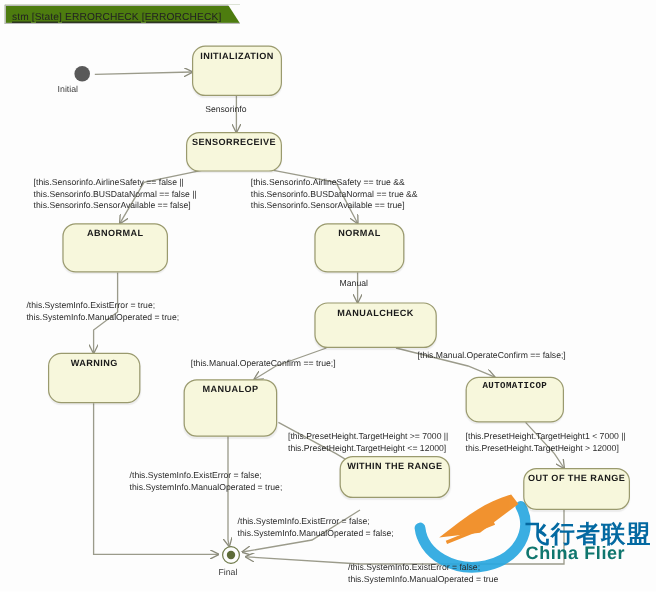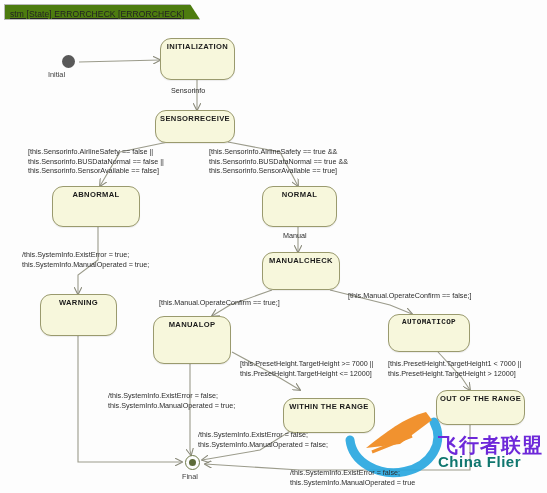--- a/index.html
+++ b/index.html
@@ -107,21 +107,21 @@
   
   .watermark {
     position: absolute;
     z-index: 3;
     pointer-events: none;
   }
   .wm-text-cn {
     position: absolute;
     font-size: 20px;
     font-weight: bold;
-    color: #6d28d9;
+    color: #0369a1;
     letter-spacing: 1px;
     white-space: nowrap;
   }
   .wm-text-en {
     position: absolute;
     font-size: 15px;
     font-weight: bold;
     color: #0f766e;
     letter-spacing: .5px;
     white-space: nowrap;
@@ -198,33 +198,33 @@
 </div>
 
 <div class="state" style="left:262px; top:186px; width:75px; height:41px;">
   <div class="title">NORMAL</div>
 </div>
 
 <div class="state" style="left:40px; top:294px; width:77px; height:42px;">
   <div class="title">WARNING</div>
 </div>
 
-<div class="state" style="left:262px; top:252px; width:78px; height:38px;">
+<div class="state" style="left:262px; top:252px; width:102px; height:38px;">
   <div class="title">MANUALCHECK</div>
 </div>
 
 <div class="state" style="left:153px; top:316px; width:78px; height:48px;">
   <div class="title">MANUALOP</div>
 </div>
 
 <div class="state" style="left:388px; top:314px; width:82px; height:38px;font-family:Liberation Mono, monospace;">
   <div class="title">AUTOMATICOP</div>
 </div>
 
-<div class="state" style="left:283px; top:398px; width:92px; height:35px;">
+<div class="state" style="left:283px; top:380px; width:92px; height:35px;">
   <div class="title">WITHIN THE RANGE</div>
 </div>
 
 <div class="state" style="left:436px; top:390px; width:89px; height:35px;">
   <div class="title">OUT OF THE RANGE</div>
 </div>
 
 <div class="elabel" style="left:171px; top:86px;">Sensorinfo</div>
 
 <div class="elabel" style="left:28px; top:147px;">[this.Sensorinfo.AirlineSafety == false ||

